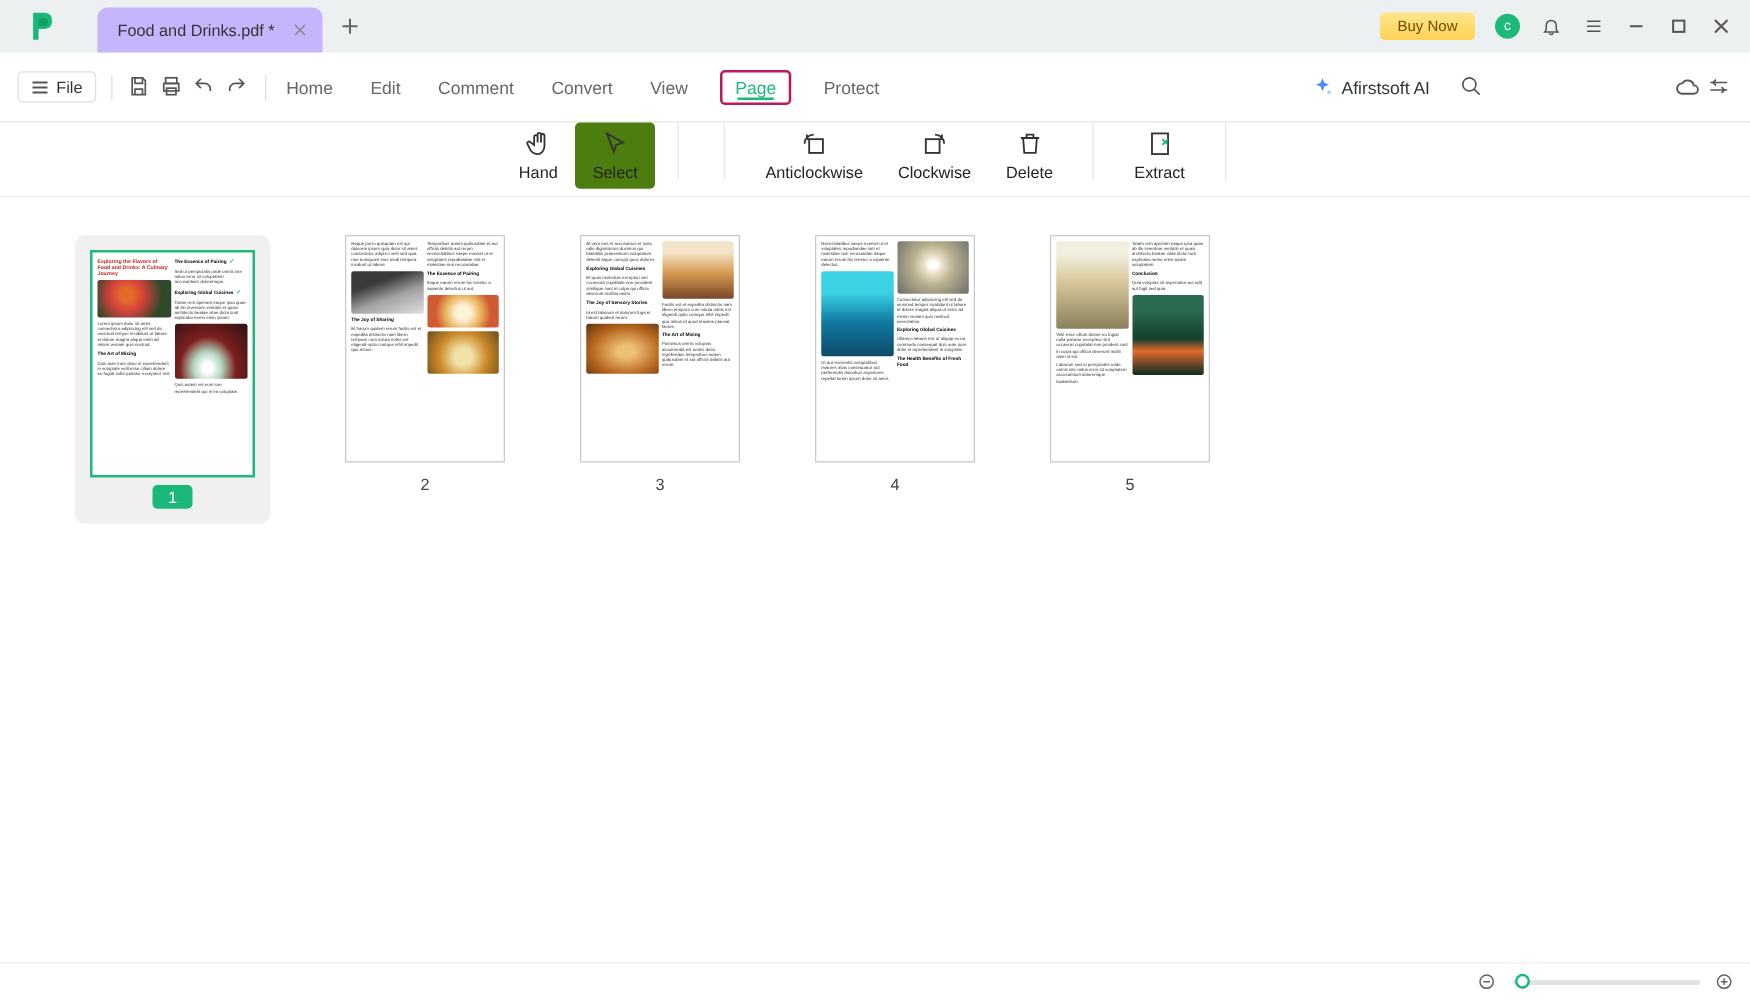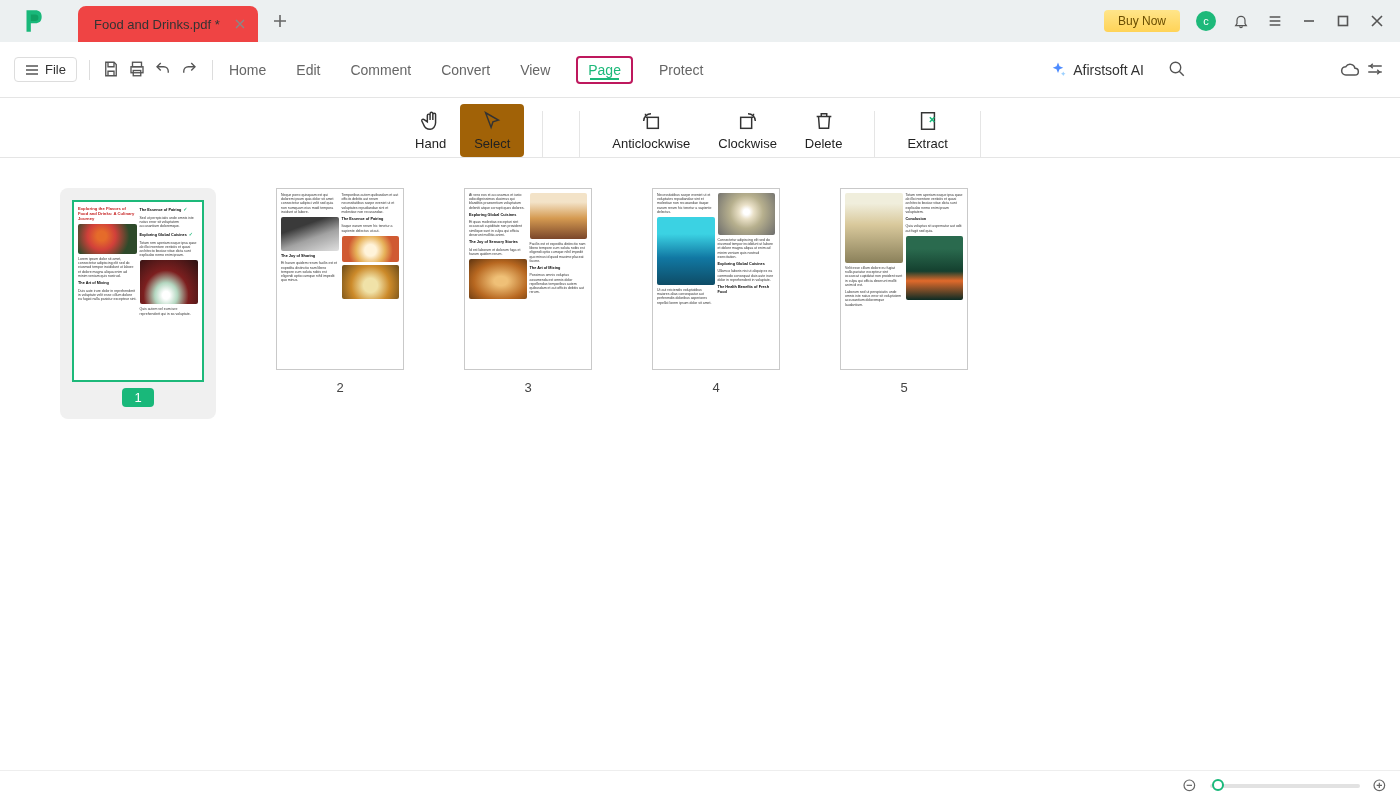--- a/index.html
+++ b/index.html
@@ -2,21 +2,21 @@
 <html><head>
 <meta charset="utf-8">
 <style>
   * { box-sizing: border-box; margin: 0; padding: 0; }
   body { font-family: -apple-system, "Segoe UI", Arial, sans-serif; font-size: 13px; color: #222; background: #fff; width: 1400px; height: 800px; overflow: hidden; display: flex; flex-direction: column; }
 
   
   .titlebar { height: 42px; background: #ecf0f1; display: flex; align-items: center; }
   .logo { width: 30px; height: 30px; display:flex; align-items:center; justify-content:center; margin-left:18px; margin-right:30px; }
   .logo svg { width:26px;height:26px; }
-  .tab { background:#ef4444; height:36px; margin-top:6px; border-radius:8px 8px 0 0; padding:0 36px 0 16px; display:flex; align-items:center; position:relative; min-width:180px; }
+  .tab { background:#c4b5fd; height:36px; margin-top:6px; border-radius:8px 8px 0 0; padding:0 36px 0 16px; display:flex; align-items:center; position:relative; min-width:180px; }
   .tab-title { font-size:13px; color:#333; }
   .tab-close { position:absolute; right:10px; top:10px; width:16px; height:16px; display:flex;align-items:center;justify-content:center; color:#777; cursor:pointer; }
   .new-tab { width:28px; height:28px; display:flex;align-items:center;justify-content:center; margin-left:8px; color:#555; cursor:pointer; }
   .titlebar-spacer { flex:1; }
   .titlebar-right { display:flex; align-items:center; gap:16px; padding-right:14px;margin-left:16px; }
   .buy-now { background:linear-gradient(180deg,#ffe58a,#ffd357); color:#6a4d00; font-size:12px; padding:4px 14px; border-radius:4px; cursor:pointer; }
   .avatar { width:20px; height:20px; background:#1db97a; border-radius:50%; display:flex;align-items:center;justify-content:center; color:#fff; font-size:11px; }
   .t-icn { width:18px;height:18px; color:#444; cursor:pointer; display:flex;align-items:center;justify-content:center; }
 
   
@@ -25,25 +25,25 @@
   .sep { height:20px; border-left:1px solid #ddd; margin:0 6px; }
   .menubar-center { flex:1; display:flex; gap:22px; }
   .menu-item { color:#666; font-size:14px; cursor:pointer; padding:6px 4px; position:relative; }
   .menu-item.active { color:#1db97a; }
   .menu-item.active::after { content:""; position:absolute; left:2px; right:2px; bottom:-2px; height:2px; background:#1db97a; }
   .page-highlight { border:2px solid #be185d; border-radius:4px; padding:4px 10px; }
   .ai-btn { display:flex; align-items:center; gap:6px; color:#333; font-size:14px; cursor:pointer; margin-left:20px; }
   .quick-icn { width:20px;height:20px; color:#555; cursor:pointer; }
 
   
-  .toolbar { height:60px; border-bottom:1px solid #e5e5e5; display:flex; align-items:flex-end; justify-content:center; gap:0; }
+  .toolbar { height:60px; border-bottom:1px solid #e5e5e5; display:flex; align-items:flex-start; justify-content:center; gap:0; }
   .tb-group { display:flex; }
   .tb-sep { height:46px; border-left:1px solid #e5e5e5; margin:0 18px; }
   .tb-btn { display:flex; flex-direction:column; align-items:center; gap:4px; padding:6px 14px; cursor:pointer; border-radius:4px; }
-  .tb-btn.selected { background:#a16207; }
+  .tb-btn.selected { background:#4d7c0f; }
   .tb-btn .tb-ic { width:22px; height:22px; display:flex;align-items:center;justify-content:center; color:#333; }
   .tb-btn .lbl { font-size:13px; color:#222; display:flex;align-items:center; gap:3px;}
   .drop-carat{ font-size:9px;color:#666;}
 
   
   .content { flex:1; background:#fff; overflow:auto; padding:30px 60px; }
   .thumb-row { display:flex; gap:60px; align-items:flex-start; }
   .thumb-cell { display:flex; flex-direction:column; align-items:center; gap:10px; }
   .thumb-frame { width:128px; height:182px; border:1px solid #c9c9c9; background:#fff; overflow:hidden; cursor:pointer; }
   .thumb-cell.selected-wrap { background:#f0f0f0; padding:12px; border-radius:8px;}

